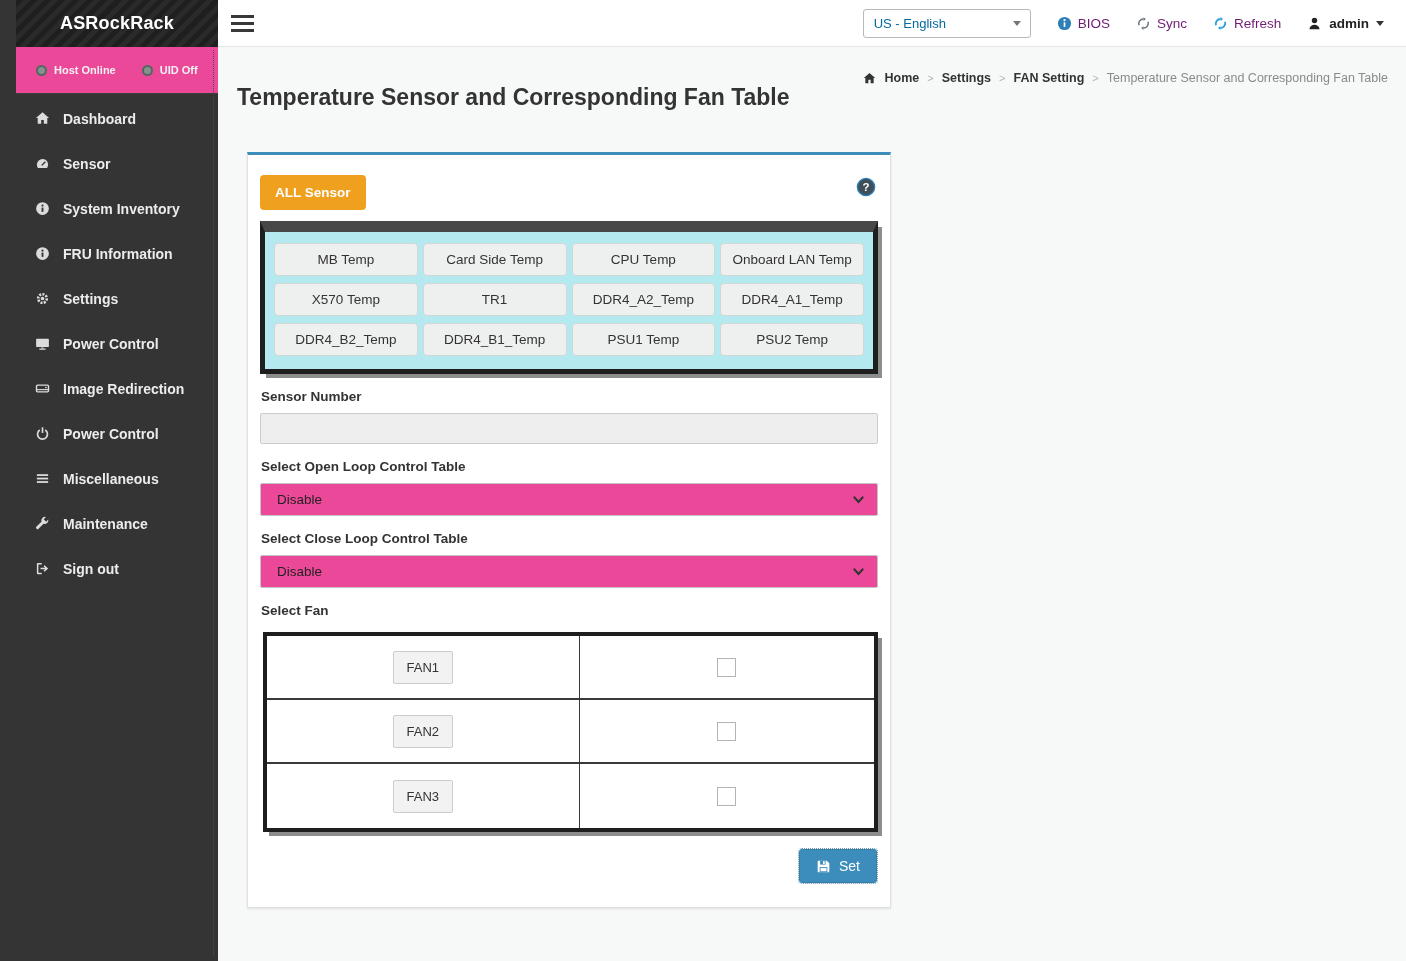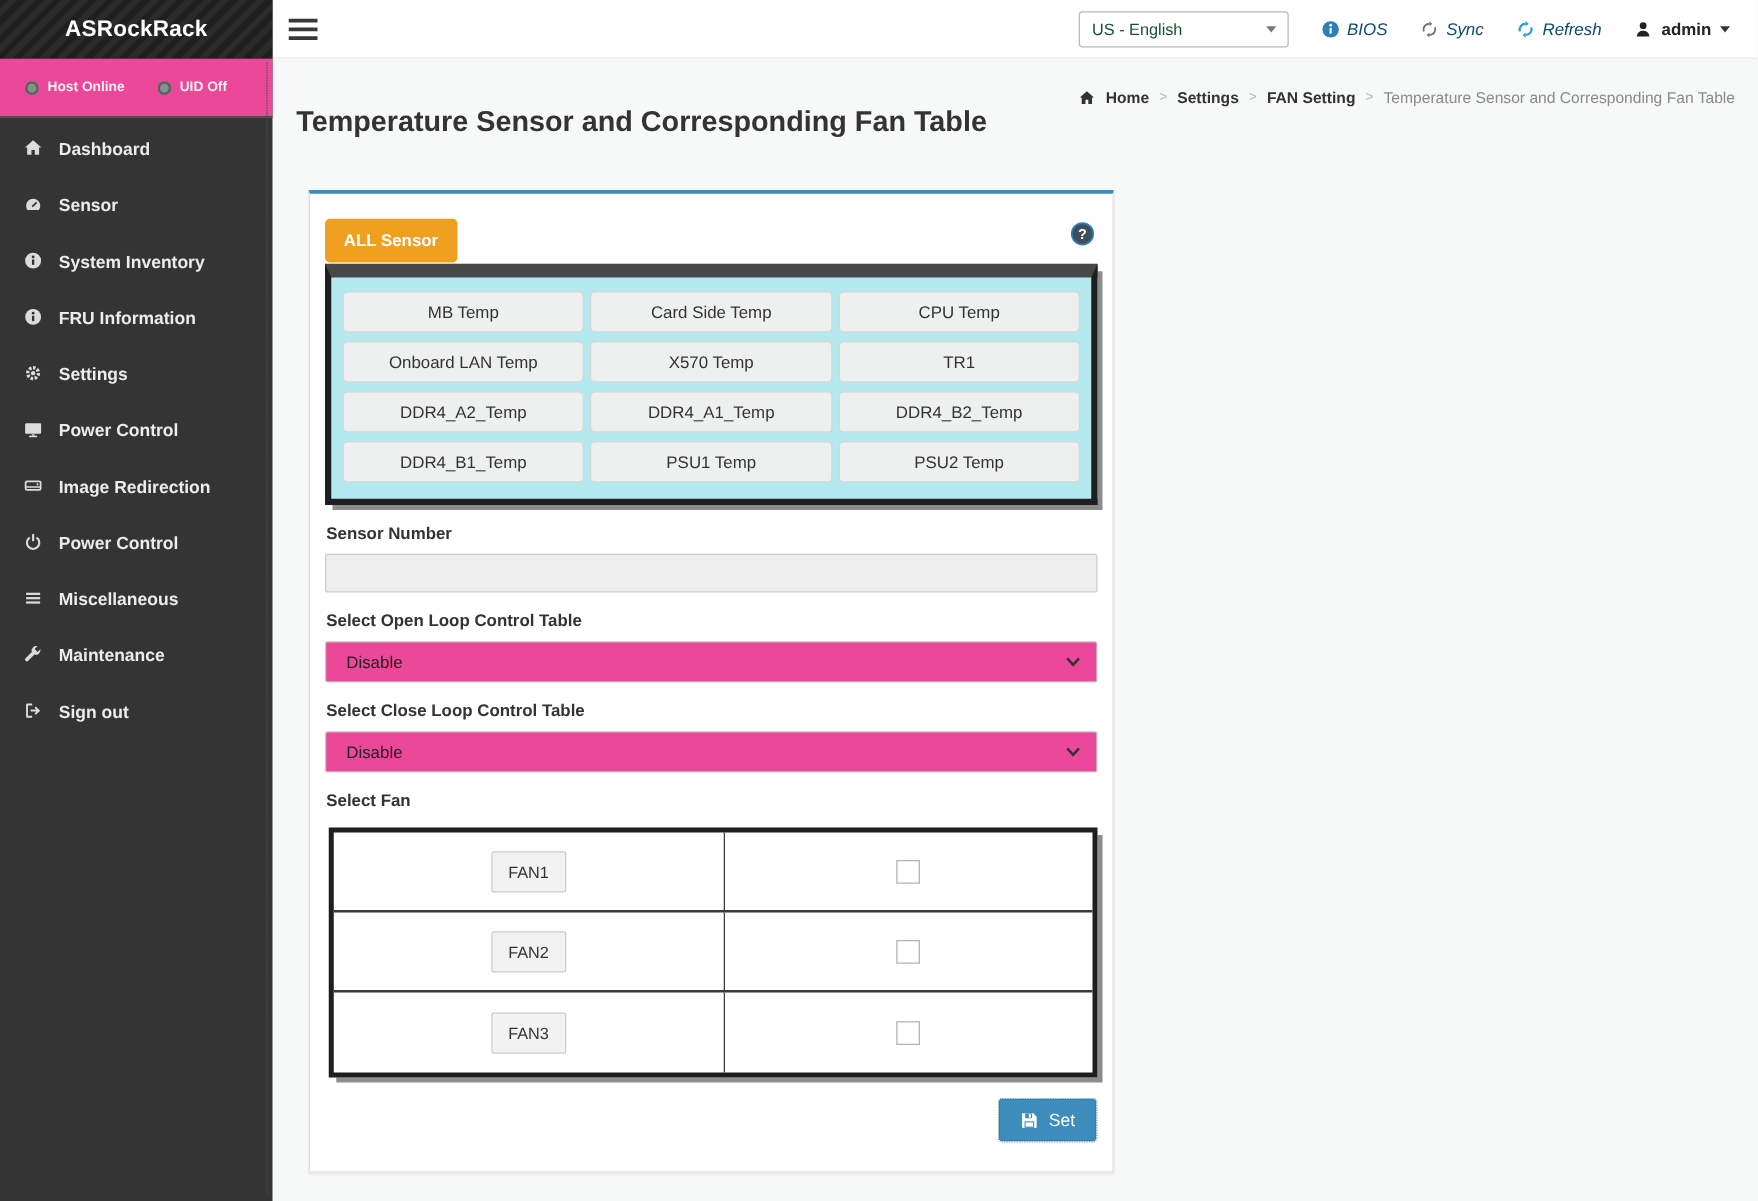--- a/index.html
+++ b/index.html
@@ -1,42 +1,42 @@
 <!DOCTYPE html>
 <html><head>
 <meta charset="utf-8">
 <style>
   * { margin:0; padding:0; box-sizing:border-box; }
   html,body { width:1406px; height:961px; }
   body { font-family:"Liberation Sans", sans-serif; background:#f7f8f8; overflow:hidden; position:relative; }
 
   
-  .sidebar { position:absolute; left:0; top:0; bottom:0; width:218px; background:#343434; z-index:5; }
+  .sidebar { position:absolute; left:0; top:0; bottom:0; width:218px; background:#343434; z-index:5;padding-left:16px; }
   .sidebar::after { content:""; position:absolute; right:4px; top:50px; bottom:6px; border-right:1px dotted #4d4d4d; }
   .logo { height:47px; background:repeating-linear-gradient(135deg,#1f1f1f 0 5px,#2a2a2a 5px 10px); display:flex; align-items:center; justify-content:center; }
   .logo-text { color:#fff; font-size:18px; font-weight:bold; letter-spacing:.2px; }
   .status-row { height:47px; display:flex; align-items:center; padding:0 0 0 20px; gap:26px; border-bottom:1px solid #3e3e3e; background:#ec4899; }
   .status-item { display:flex; align-items:center; gap:7px; color:#f2f2f2; font-size:11px; font-weight:bold; }
   .status-dot { width:11px; height:11px; border-radius:50%; background:#87918d; box-shadow:inset 0 0 0 2px #59635f; flex:0 0 auto; }
   .menu { padding-top:2px; }
   .menu-item { height:45px; display:flex; align-items:center; padding:0 14px 0 18px; color:#ececec; font-size:14px; font-weight:bold; cursor:pointer; position:relative; }
   .mi-icon { width:17px; height:16px; margin-right:12px; display:flex; align-items:center; justify-content:center; color:#dcdcdc; flex:0 0 auto; }
   .mi-icon svg { width:15px; height:15px; }
   .mi-label { flex:1 1 auto; white-space:nowrap; }
   .mi-chevron { color:#cfcfcf; width:12px; height:12px; }
   .mi-chevron svg { width:11px; height:11px; }
 
   
   .navbar { position:absolute; left:218px; right:0; top:0; height:47px; background:#fff; border-bottom:1px solid #e6e6e6; display:flex; align-items:center; }
   .hamburger { width:46px; height:47px; display:flex; flex-direction:column; justify-content:center; gap:4px; padding-left:13px; cursor:pointer; }
   .hamburger span { display:block; width:23px; height:3px; background:#383838; }
   .nav-right { margin-left:auto; display:flex; align-items:center; gap:26px; padding-right:22px; }
-  .lang-select { width:168px; height:29px; border:1px solid #b9b9b9; border-radius:3px; background:#fff; display:flex; align-items:center; justify-content:space-between; padding:0 9px 0 10px; font-size:13px; color:#14532d; cursor:pointer; }
+  .lang-select { width:168px; height:29px; border:1px solid #b9b9b9; border-radius:3px; background:#fff; display:flex; align-items:center; justify-content:space-between; padding:0 9px 0 10px; font-size:13px; color:#0369a1; cursor:pointer; }
   .caret-down { width:0; height:0; border-left:4px solid transparent; border-right:4px solid transparent; border-top:5px solid #777; }
-  .nav-action { display:flex; align-items:center; gap:6px; font-size:13.5px; color:#0c4a6e; cursor:pointer;font-style:italic; }
+  .nav-action { display:flex; align-items:center; gap:6px; font-size:13.5px; color:#701a75; cursor:pointer; }
   .nav-action svg { width:15px; height:15px; }
   .nav-user { display:flex; align-items:center; gap:7px; font-size:13.5px; font-weight:bold; color:#222; cursor:pointer; }
   .nav-user svg { width:15px; height:15px; color:#222; }
   .nav-user .caret-down { border-top-color:#333; }
 
   
   .content { position:absolute; left:218px; right:0; top:47px; bottom:0; background:#f7f8f8; }
   .breadcrumb { position:absolute; top:24px; right:18px; display:flex; align-items:center; gap:8px; font-size:12.5px; }
   .breadcrumb .crumb { color:#333; font-weight:bold; cursor:pointer; }
   .breadcrumb .crumb.current { color:#8a8a8a; font-weight:normal; cursor:default; }
@@ -44,21 +44,21 @@
   .bc-home-icon { width:13px; height:13px; color:#333; margin-right:1px; }
   .bc-home-icon svg { width:13px; height:13px; }
 
   .page-title { margin:37px 0 0 19px; font-size:23px; font-weight:bold; color:#333; }
 
   .card { margin:41px 0 0 29px; width:644px; background:#fff; border:1px solid #e0e0e0; border-top:3px solid #3c8dbc; box-shadow:0 1px 2px rgba(0,0,0,.1); padding:20px 12px 24px 12px; position:relative; }
   .tab-btn { display:inline-block; background:#f0a01f; color:#fff; font-size:13.5px; font-weight:bold; padding:10px 15px; border-radius:4px; border:none; cursor:pointer; }
   .help-icon { position:absolute; top:22px; right:14px; width:20px; height:20px; cursor:pointer; }
   .help-icon svg { width:20px; height:20px; }
 
-  .sensor-table { margin-top:1px; border:5px solid #1e1e1e; border-top:11px solid #474747; box-shadow:5px 5px 0 -1px #8d8d8d; background:#b5e9f0; padding:11px 9px 13px 9px; display:grid; grid-template-columns:repeat(3,1fr); gap:7px 5px; }
+  .sensor-table { margin-top:11px; border:5px solid #1e1e1e; border-top:11px solid #474747; box-shadow:5px 5px 0 -1px #8d8d8d; background:#b5e9f0; padding:11px 9px 13px 9px; display:grid; grid-template-columns:repeat(4,1fr); gap:7px 5px; }
   .sensor-btn { background:#eef0ef; border:1px solid #d3d7d6; border-radius:4px; height:33px; display:flex; align-items:center; justify-content:center; font-size:13.5px; color:#333; cursor:pointer; font-family:inherit; }
 
   .field-label { margin:15px 2px 9px 1px; font-size:13.5px; font-weight:bold; color:#333; }
   .sensor-input { width:100%; height:31px; background:#eee; border:1px solid #ccc; border-radius:2px; font-size:13px; padding:0 8px; color:#555; }
   .select-box { height:33px; border:1px solid #c4c4c4; border-radius:2px; background:#ec4899; display:flex; align-items:center; justify-content:space-between; padding:0 11px 0 16px; font-size:13.5px; color:#222; cursor:pointer; }
   .select-box svg { width:15px; height:15px; }
 
   .fan-table { margin:14px 0 10px 3px; width:615px; border:4px solid #1e1e1e; box-shadow:5px 5px 0 -1px #8d8d8d; background:#fff; }
   .fan-row { display:flex; height:64px; border-bottom:2px solid #3a3a3a; }
   .fan-row:last-child { border-bottom:none; }

